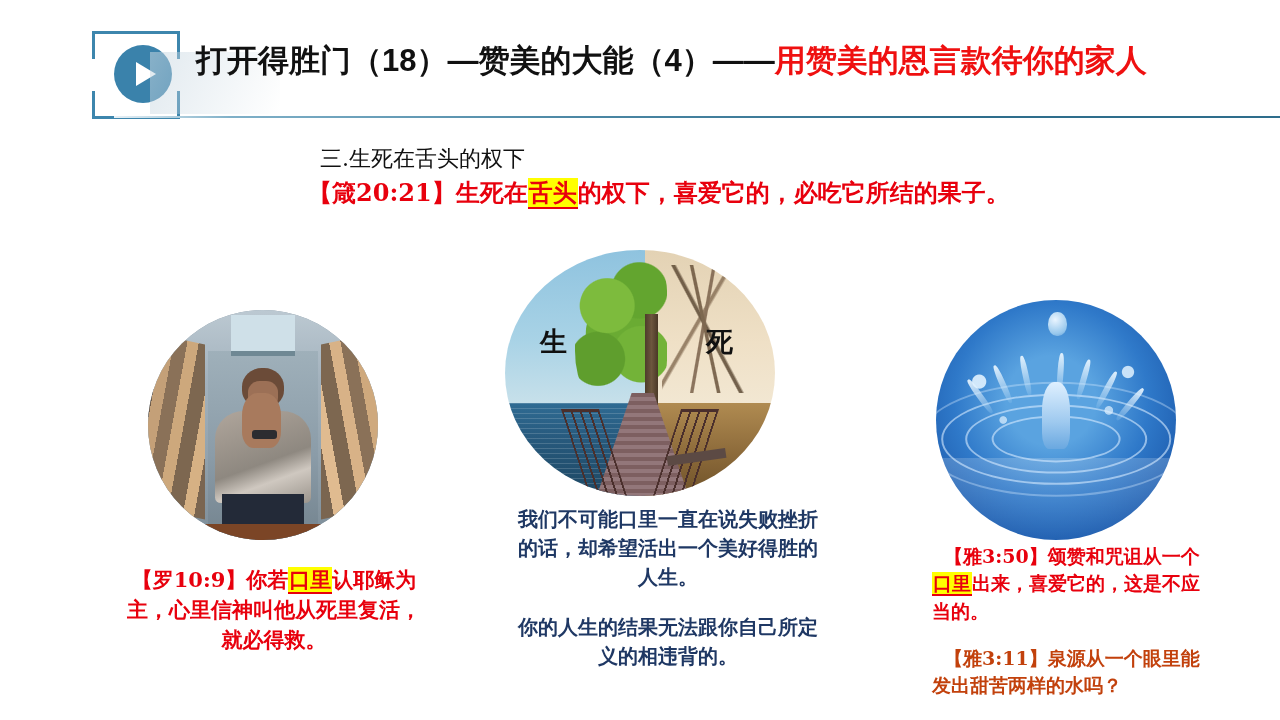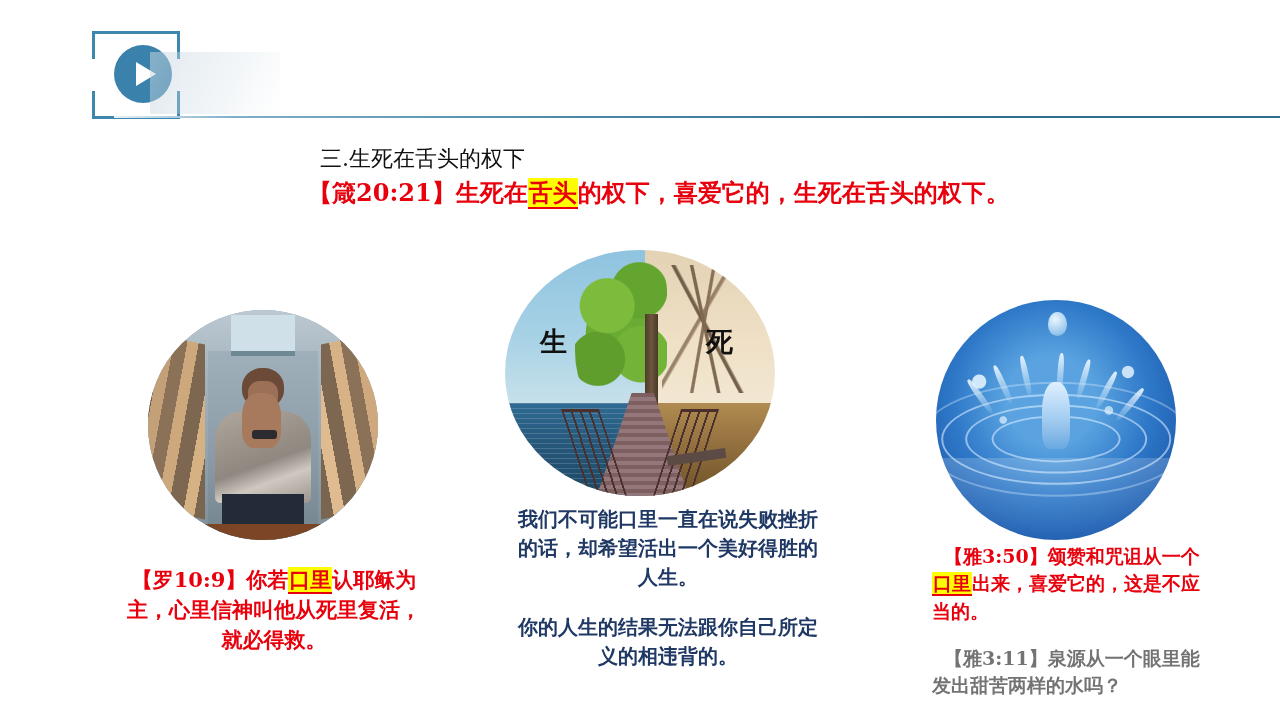--- a/index.html
+++ b/index.html
@@ -382,21 +382,21 @@
     line-height: 1.44;
     color: #e8000d;
     text-align: left;
     text-indent: 12px;
   }
   #caption-right-2 {
     left: 932px; top: 645px;
     width: 280px;
     font-size: 19px;
     line-height: 1.44;
-    color: #737373;
+    color: #c2410c;
     text-align: left;
     text-indent: 12px;
   }
 </style>
 </head>
 <body>
 
 <div id="header-band">
 
   <div id="logo-frame">
@@ -406,27 +406,28 @@
     <span class="br br-br"></span>
     <span class="br edge-t"></span>
     <span class="br edge-b"></span>
   </div>
 
   <div id="play-button">
     <span class="tri"></span>
   </div>
   <div id="logo-sheen"></div>
 
+  <div id="slide-title"><span>打开得胜门（18）—赞美的大能（4）——</span><span class="red">用赞美的恩言款待你的家人</span></div>
 
   <div id="title-rule"></div>
 </div>
 
 <div id="section-heading">三.生死在舌头的权下</div>
 
-<div id="section-verse"><span>【箴20:21】</span><span>生死在</span><span class="hl">舌头</span><span>的权下，喜爱它的，生死在舌头的权下。</span></div>
+<div id="section-verse"><span>【箴20:21】</span><span>生死在</span><span class="hl">舌头</span><span>的权下，喜爱它的，必吃它所结的果子。</span></div>
 
 <div class="photo-circle" id="photo-pray">
   <span class="floor"></span>
   <span class="aisle"></span>
   <span class="window"></span>
   <span class="pew-l"></span>
   <span class="pew-r"></span>
   <span class="man-body"></span>
   <span class="man-pants"></span>
   <span class="man-head"></span>

